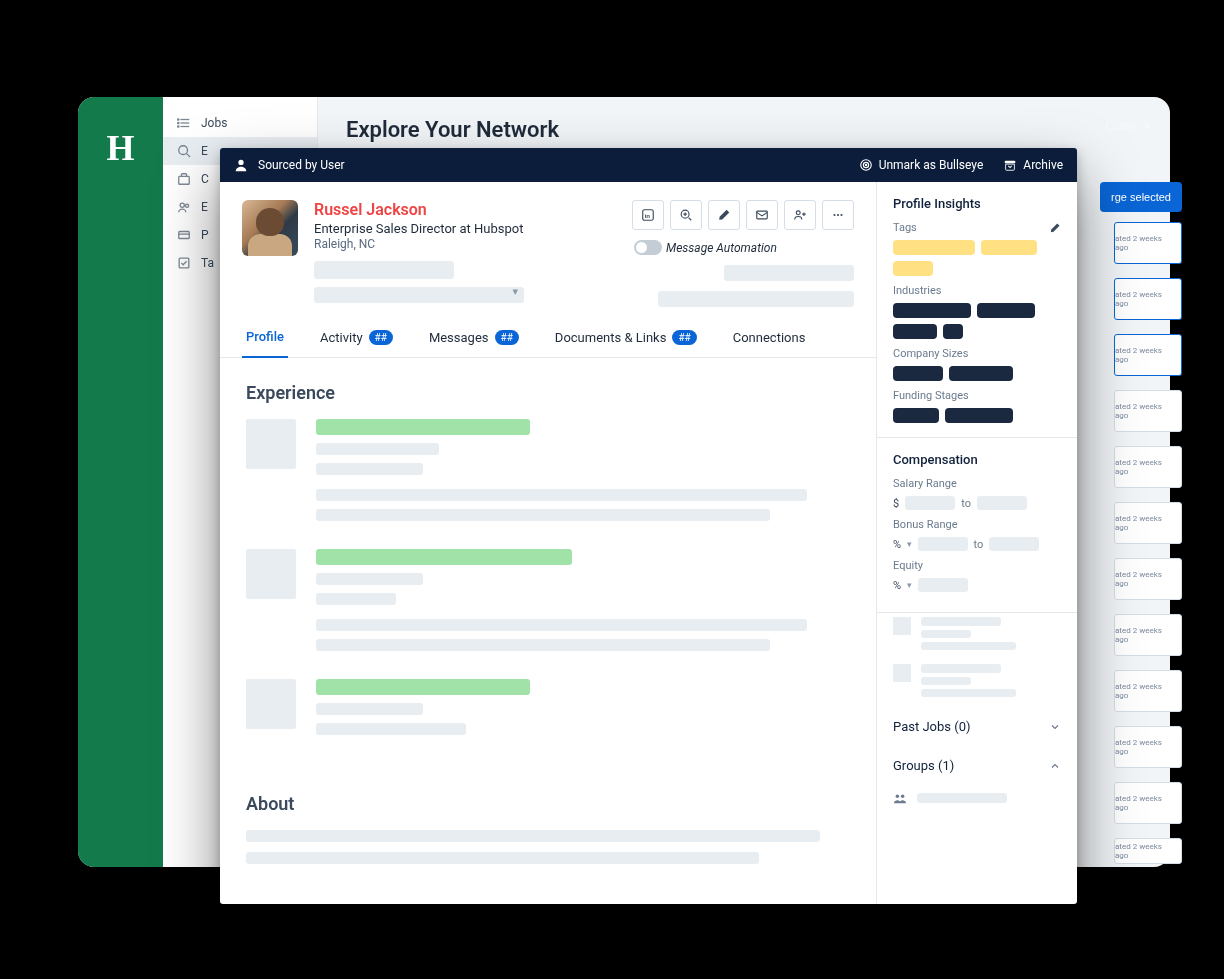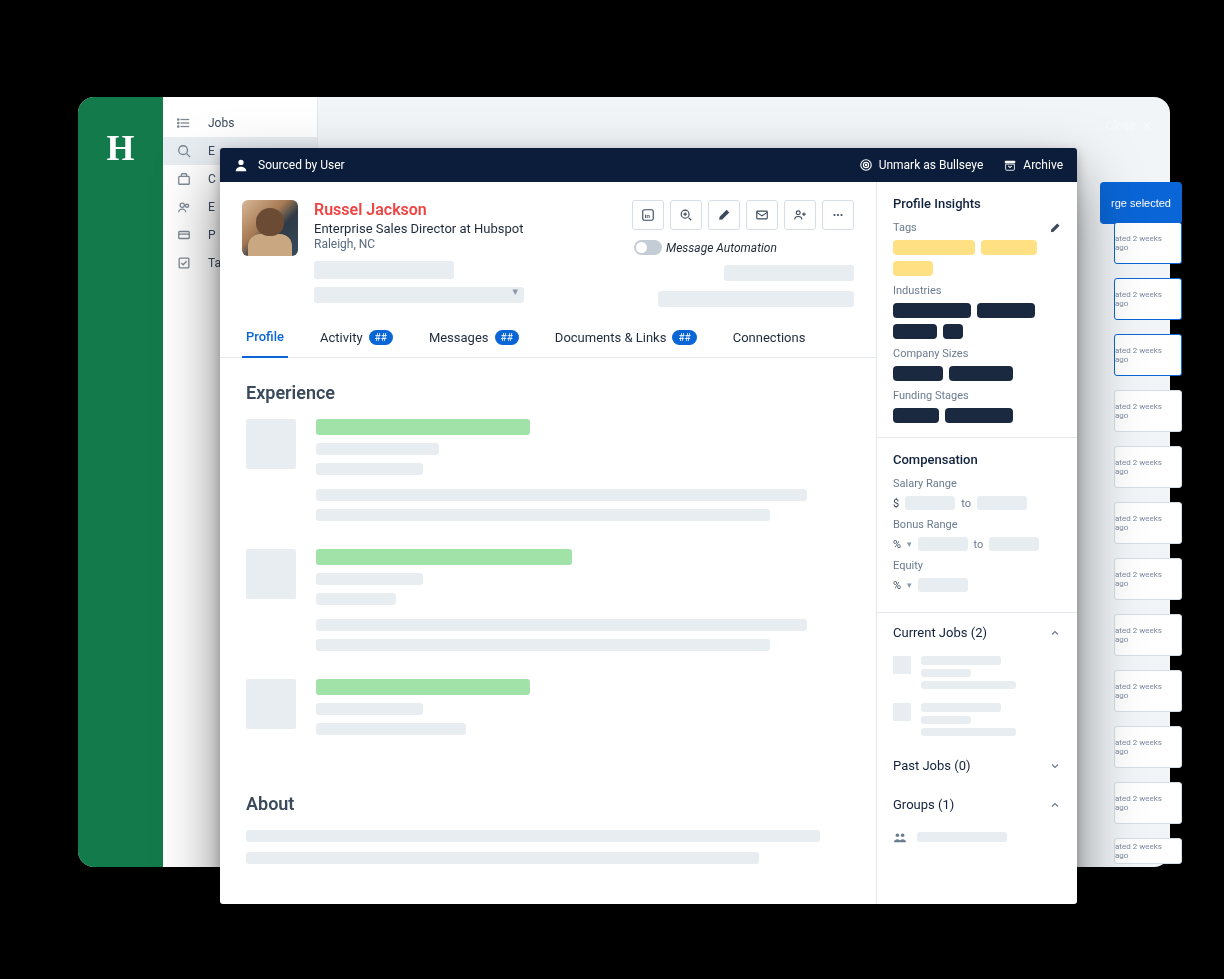--- a/index.html
+++ b/index.html
@@ -37,21 +37,21 @@
   }
   .base-nav {
     width: 155px;
     background: #fff;
     padding: 12px 0;
     border-right: 1px solid #e4e8ed;
   }
   .base-nav-item {
     display: flex;
     align-items: center;
-    gap: 17px;
+    gap: 10px;
     padding: 7px 14px;
     font-size: 12px;
     color: #3a4a5c;
     cursor: pointer;
     text-align: center;
   }
   .base-nav-item.active { background: #e8edf2; }
   .base-nav-item svg, .base-nav-item .icon { width: 14px; height: 14px; opacity: .65; flex-shrink: 0; }
   .base-main {
     flex: 1;
@@ -75,21 +75,21 @@
     cursor: pointer;
     opacity: .4;
   }
   .merge-btn {
     position: absolute;
     right: 42px;
     top: 182px;
     background: #0a66d6;
     color: #fff;
     font-size: 11px;
-    padding: 15px 11px;
+    padding: 9px 11px;
     border-radius: 4px;
     border: none;
     cursor: pointer;
   }
   .bg-card {
     position: absolute;
     right: 42px;
     width: 68px;
     height: 42px;
     border: 1px solid #d5dde6;
@@ -352,20 +352,21 @@
     </div>
     <div class="base-nav-item">
       <svg viewBox="0 0 16 16" fill="none" stroke="currentColor" stroke-width="1.5">
           <rect x="2.5" y="2.5" width="11" height="11" rx="1"></rect>
           <path d="M5 8l2 2 4-4"></path>
         </svg>
       <span>Ta</span>
     </div>
   </div>
   <div class="base-main">
+    <div class="base-title">Explore Your Network</div>
     <div class="close-pill">
       <span>Close</span>
       <span>✕</span>
     </div>
   </div>
 </div>
 
 <button class="merge-btn">rge selected</button>
 <div class="bg-card blue" style="top:222px">
     <span>ated 2 weeks ago</span>
@@ -618,26 +619,20 @@
           <div class="skel"></div>
         </div>
         <div class="side-sub">Equity</div>
         <div class="comp-row">
           <span>%</span>
             <span style="font-size:9px;color:#8a98ab">▾</span>
           <div class="skel"></div>
         </div>
       </div>
 
-      <div class="collapser">
-        <span>Current Jobs (2)</span>
-        <svg class="chev" width="12" height="12" viewBox="0 0 16 16" fill="none" stroke="currentColor" stroke-width="1.6">
-            <path d="M4 10l4-4 4 4"></path>
-          </svg>
-      </div>
       <div class="job-item">
         <div class="job-sq"></div>
         <div class="job-lines">
           <div class="skel" style="width:80px;height:9px"></div>
           <div class="skel" style="width:50px;height:8px"></div>
           <div class="skel" style="width:95px;height:8px"></div>
         </div>
       </div>
       <div class="job-item">
         <div class="job-sq"></div>

